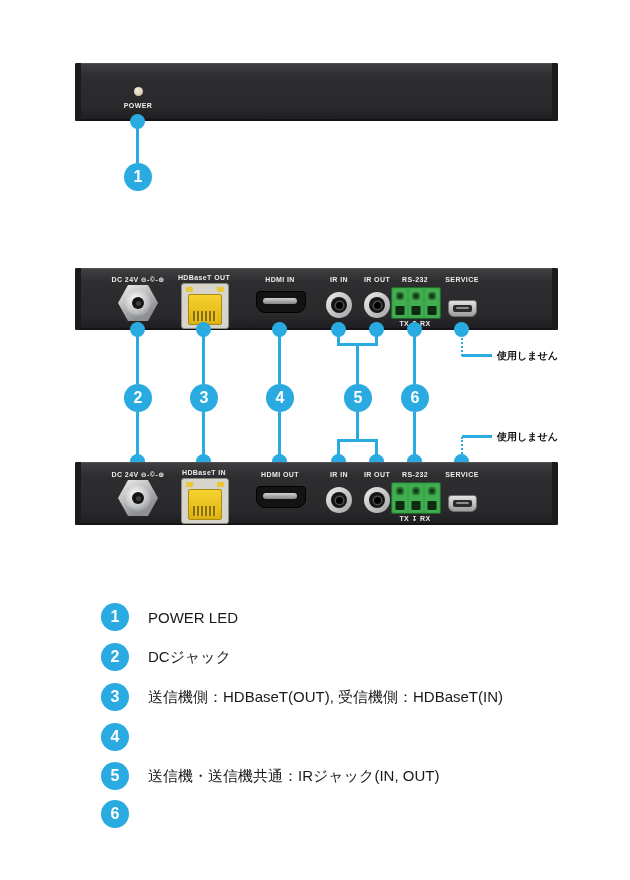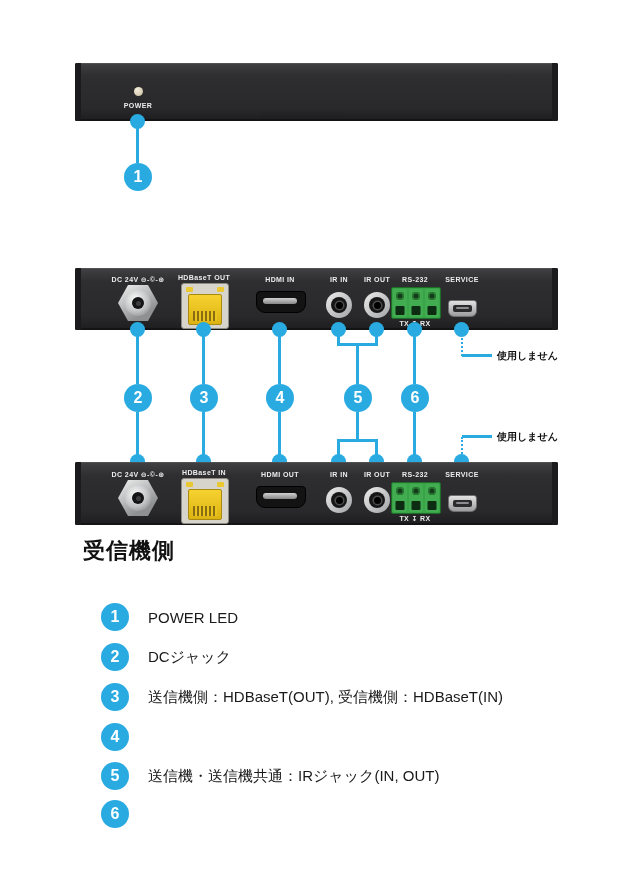--- a/index.html
+++ b/index.html
@@ -79,21 +79,20 @@
   .legend-row{position:absolute;left:101px;height:28px;display:flex;align-items:center;}
   .legend-co{width:28px;height:28px;border-radius:50%;background:#29ABE2;color:#fff;font-size:16px;
       font-weight:bold;display:flex;align-items:center;justify-content:center;flex:0 0 28px;}
   .legend-text{margin-left:19px;font-size:15px;color:#1a1a1a;white-space:nowrap;font-weight:500;}
 </style>
 </head>
 <body>
 
 <div class="canvas">
 
-  <div class="title" style="left:83px;top:536px;">受信機側</div>
 
   <div class="panel front">
     <div class="led"></div>
     <div class="plabel" style="left:63px;top:39px;">POWER</div>
     <div class="notch"></div>
   </div>
 
   <div class="cdot" style="left:130px;top:114px;"></div>
   <div class="vline" style="left:136px;top:122px;height:41px;"></div>
   <div class="co" style="left:124px;top:163px;">1</div>

